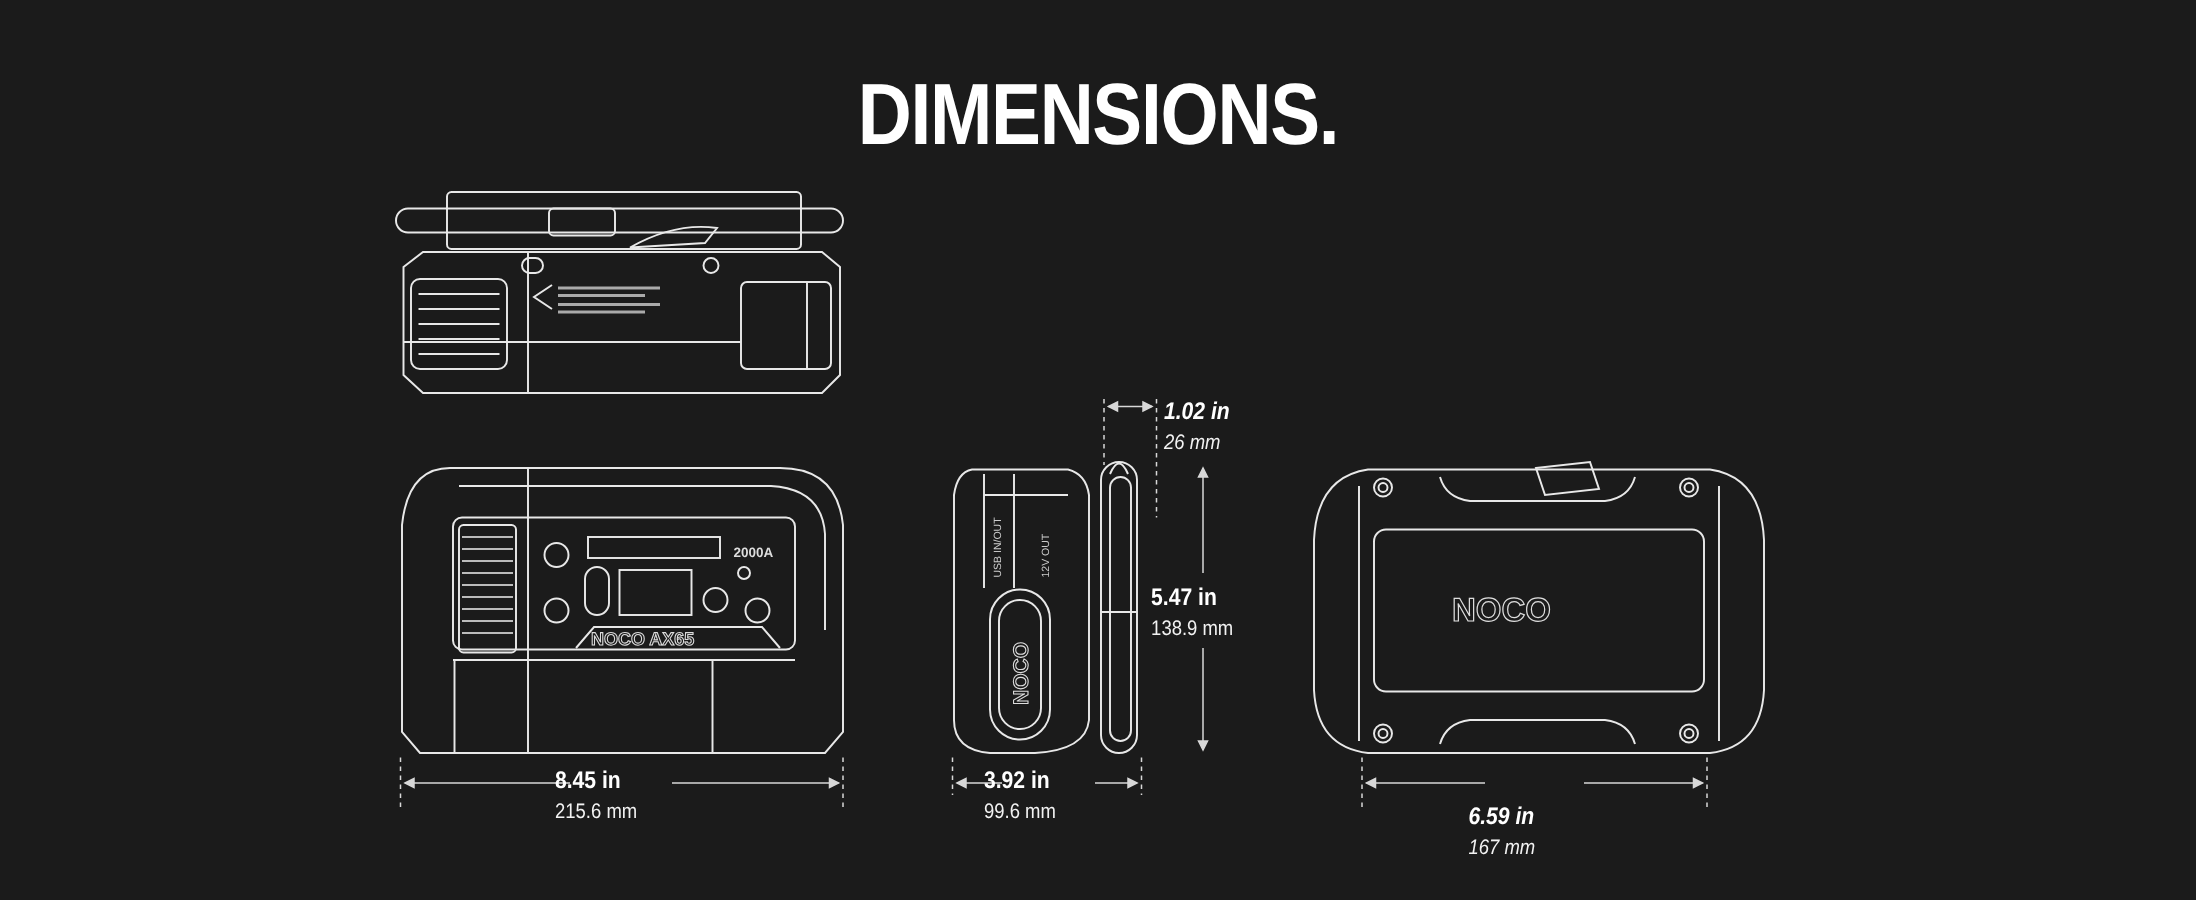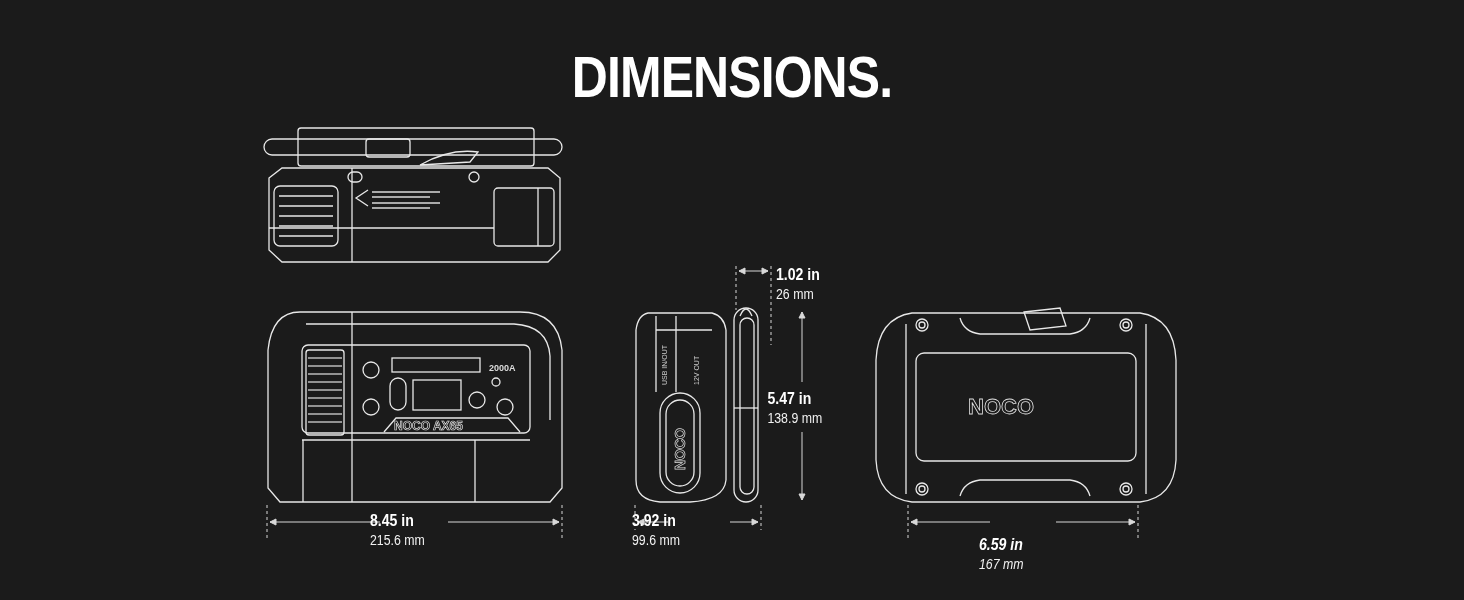--- a/index.html
+++ b/index.html
@@ -2,21 +2,21 @@
 <html><head>
 <meta charset="utf-8">
 <style>
   html,body{margin:0;padding:0;}
   body{width:1464px;height:600px;background:#1b1b1b;position:relative;overflow:hidden;font-family:"Liberation Sans","DejaVu Sans",sans-serif;color:#fff;}
   .title{position:absolute;left:0;width:1464px;top:46px;text-align:center;font-size:58px;font-weight:bold;letter-spacing:-1px;transform:scaleX(0.86);transform-origin:center;line-height:62px;}
   svg.art{position:absolute;left:0;top:0;}
   .dim{position:absolute;text-align:left;font-weight:bold;line-height:1;}
   .dim .in{display:block;font-size:16px;font-weight:bold;transform:scaleX(0.88);}
   .dim .mm{display:block;font-size:14px;font-weight:normal;margin-top:4px;transform:scaleX(0.88);color:#f2f2f2;}
-  .dim.left{text-align:left;}
+  .dim.left{text-align:left;font-style:italic;}
   .dim.left .in,.dim.left .mm{transform-origin:left;}
 </style>
 </head>
 <body>
 
 <div class="title">DIMENSIONS.</div>
 
 <svg class="art" width="1464" height="600" viewBox="0 0 1464 600" fill="none" stroke="#e8e8e8" stroke-width="1.3">
 
   <g>
@@ -140,21 +140,21 @@
     <line x1="911" y1="522" x2="990" y2="522"></line>
       <line x1="1056" y1="522" x2="1135" y2="522"></line>
     <path d="M911 522 l6 -3 v6 z M1135 522 l-6 -3 v6 z" fill="#d8d8d8"></path>
   </g>
 </svg>
 
 <div class="dim" style="left:364px;top:513px;width:100px;">
   <span class="in">8.45 in</span>
   <span class="mm">215.6 mm</span>
 </div>
-<div class="dim" style="left:626px;top:513px;width:100px;">
+<div class="dim" style="left:650px;top:513px;width:100px;">
   <span class="in">3.92 in</span>
   <span class="mm">99.6 mm</span>
 </div>
 <div class="dim left" style="left:776px;top:267px;width:80px;">
   <span class="in">1.02 in</span>
   <span class="mm">26 mm</span>
 </div>
 <div class="dim" style="left:762px;top:391px;width:90px;">
   <span class="in">5.47 in</span>
   <span class="mm">138.9 mm</span>

